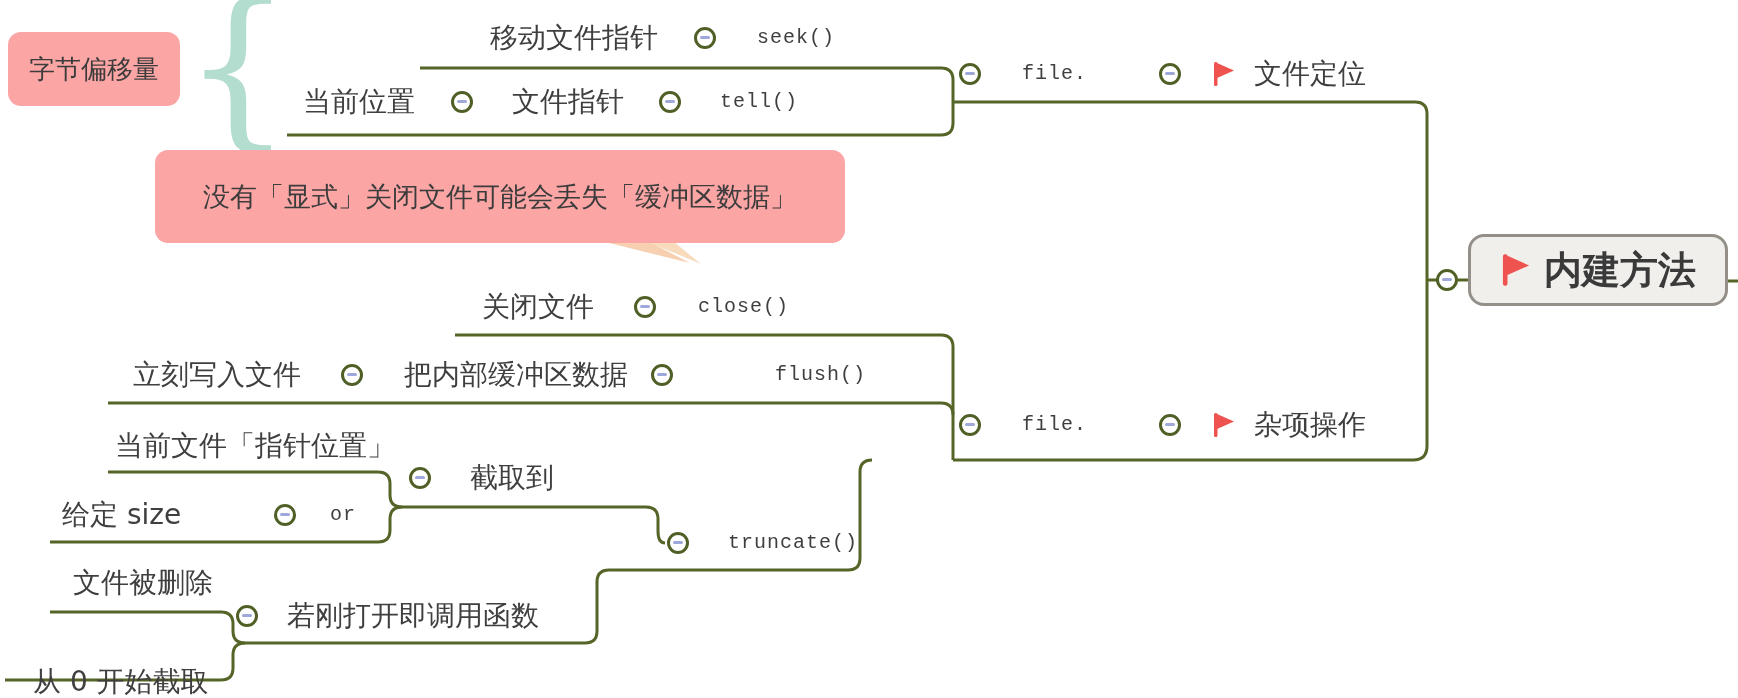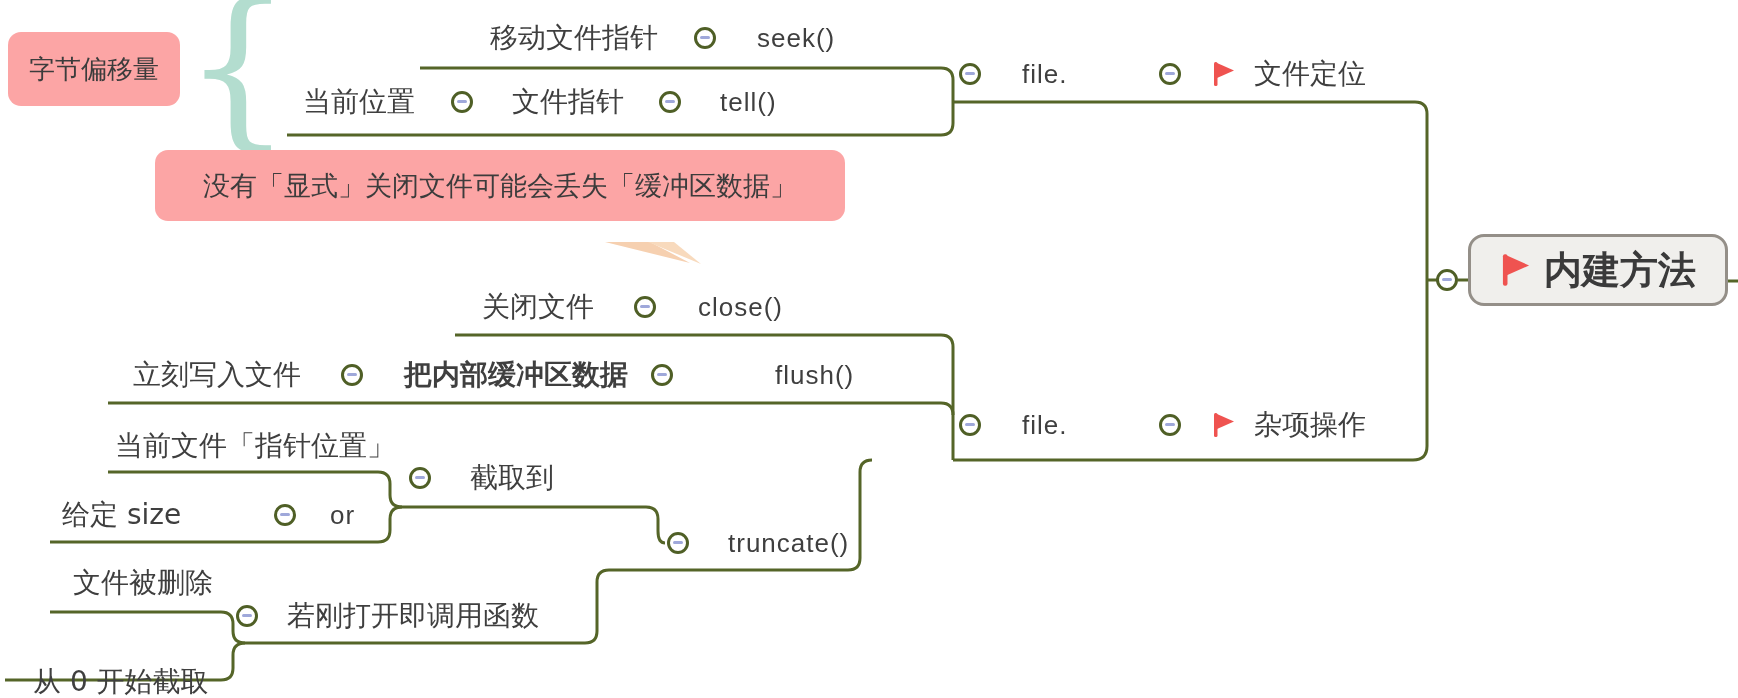--- a/index.html
+++ b/index.html
@@ -1,21 +1,21 @@
 <!DOCTYPE html>
 <html><head>
 <meta charset="utf-8">
 <style>
   html,body{margin:0;padding:0;background:#ffffff;}
   #canvas{position:relative;width:1738px;height:698px;background:#ffffff;overflow:hidden;
           font-family:"DejaVu Sans",sans-serif;}
   svg.lines{position:absolute;left:0;top:0;}
   .t{position:absolute;color:#3f3f3f;font-size:28px;line-height:1;white-space:nowrap;
      transform:translateY(-50%);}
-  .code{font-family:Liberation Sans, sans-serif;font-size:26px;letter-spacing:1px;}
+  .code{font-family:Liberation Mono, monospace;font-size:20px;letter-spacing:1px;}
   .collapse{position:absolute;width:22px;height:22px;box-sizing:border-box;
             border:3px solid #4f5f26;border-radius:50%;background:#fff;
             transform:translate(-50%,-50%);}
   .collapse::after{content:"";position:absolute;left:3px;right:3px;top:50%;height:3px;
             margin-top:-2px;background:#9fa8da;border-radius:2px;}
   .flag{position:absolute;transform:translateY(-50%);}
   .orangebox{position:absolute;background:#fca5a5;border-radius:13px;display:flex;
             align-items:center;justify-content:center;color:#3c3c3c;}
   .callout-tail{position:absolute;left:0;top:0;}
   #rootnode{position:absolute;left:1468px;top:234px;width:260px;height:72px;box-sizing:border-box;
@@ -64,21 +64,21 @@
 
   <span id="brace">{</span>
   <div class="orangebox" style="left:8px;top:32px;width:172px;height:74px;font-size:26px;">
     <span>字节偏移量</span>
   </div>
 
   <svg class="callout-tail" width="1738" height="698">
     <polygon points="605,242 690,263 650,242" fill="#f6d0b0"></polygon>
     <polygon points="648,242 701,264 674,242" fill="#f8dabd"></polygon>
   </svg>
-  <div class="orangebox" style="left:155px;top:150px;width:690px;height:71px;font-size:27px;font-family:Liberation Mono, monospace;">
+  <div class="orangebox" style="left:155px;top:150px;width:690px;height:93px;font-size:27px;font-family:Liberation Mono, monospace;">
     <span>没有「显式」关闭文件可能会丢失「缓冲区数据」</span>
   </div>
 
   <div class="t" style="left:490px;top:38px;">移动文件指针</div>
   <div class="collapse" style="left:705px;top:38px;"></div>
   <div class="t code" style="left:757px;top:38px;">seek()</div>
 
   <div class="t" style="left:303px;top:102px;">当前位置</div>
   <div class="collapse" style="left:462px;top:102px;"></div>
   <div class="t" style="left:512px;top:102px;">文件指针</div>
@@ -93,21 +93,21 @@
     <path d="M5 2 L22 9.5 L5 17 Z" fill="#ef5350"></path>
   </svg>
   <div class="t" style="left:1254px;top:74px;">文件定位</div>
 
   <div class="t" style="left:482px;top:307px;">关闭文件</div>
   <div class="collapse" style="left:645px;top:307px;"></div>
   <div class="t code" style="left:698px;top:307px;">close()</div>
 
   <div class="t" style="left:133px;top:375px;">立刻写入文件</div>
   <div class="collapse" style="left:352px;top:375px;"></div>
-  <div class="t" style="left:404px;top:375px;font-weight:bold;">把内部缓冲区数据</div>
+  <div class="t" style="left:404px;top:375px;">把内部缓冲区数据</div>
   <div class="collapse" style="left:662px;top:375px;"></div>
   <div class="t code" style="left:775px;top:375px;">flush()</div>
 
   <div class="collapse" style="left:970px;top:425px;"></div>
   <div class="t code" style="left:1022px;top:425px;">file.</div>
   <div class="collapse" style="left:1170px;top:425px;"></div>
   <svg class="flag" style="left:1212px;top:425px;" width="24" height="26" viewBox="0 0 24 26">
     <rect x="2" y="1" width="3.5" height="24" rx="1.5" fill="#ef5350"></rect>
     <path d="M5 2 L22 9.5 L5 17 Z" fill="#ef5350"></path>
   </svg>

